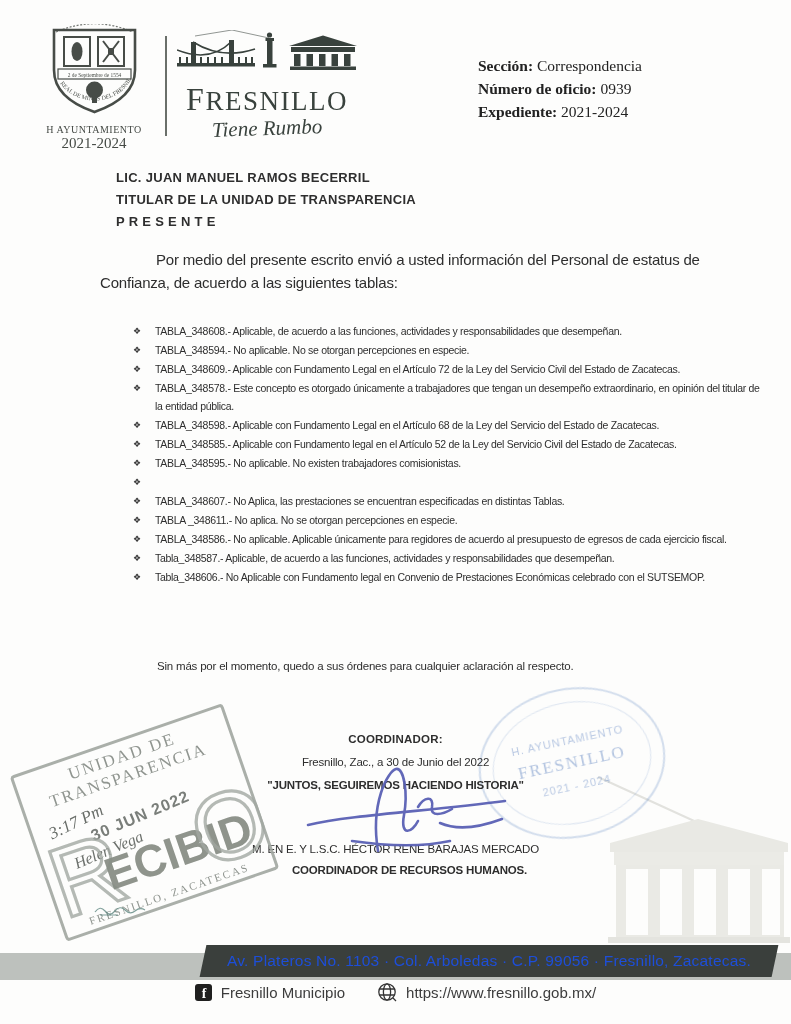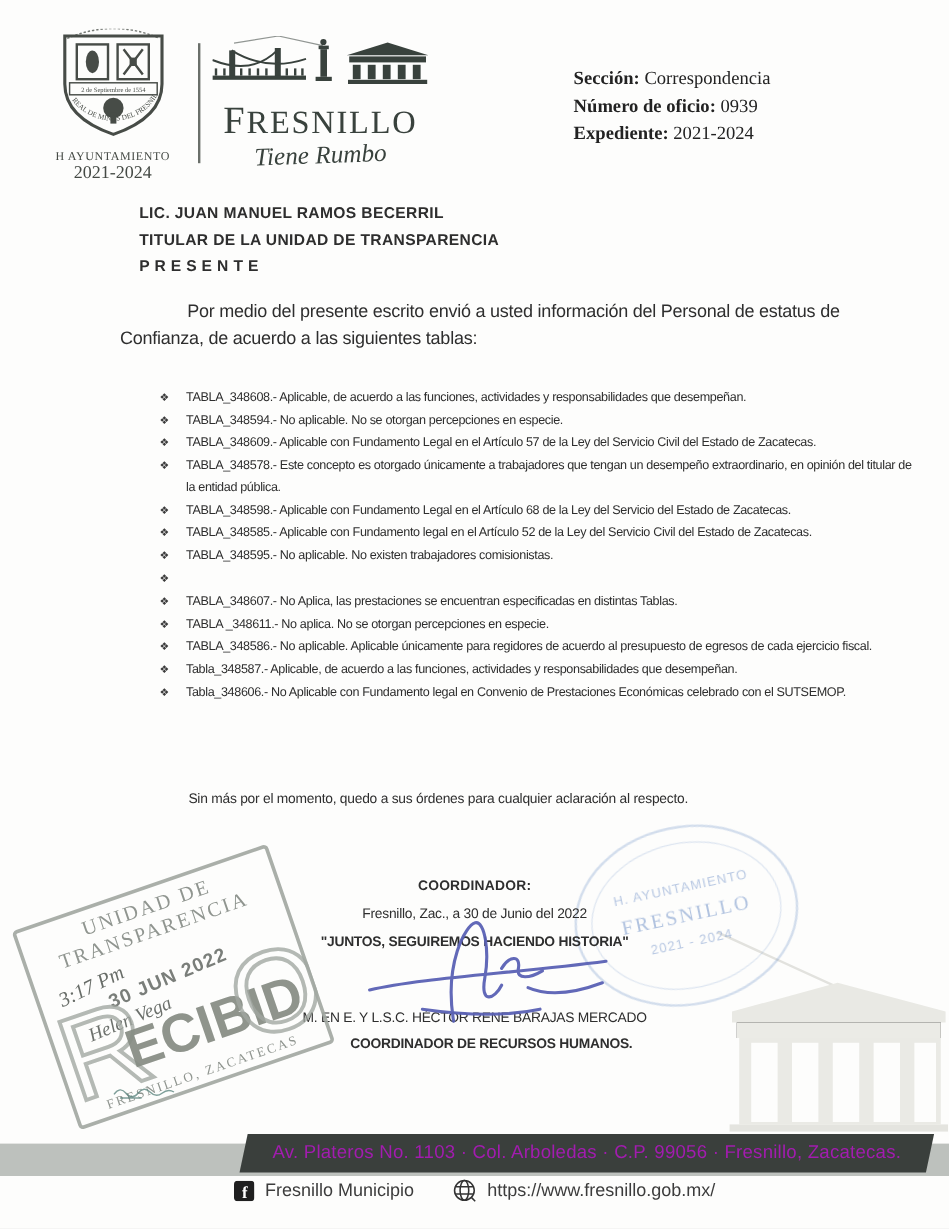--- a/index.html
+++ b/index.html
@@ -63,21 +63,21 @@
   .stamp .htime { position:absolute; left:16px; top:52px; font-family:"Liberation Serif",serif; font-style:italic; font-size:17px; color:#5c615c; transform:rotate(-7deg); }
   .stamp .sdate { position:absolute; left:55px; top:68px; font-size:16px; font-weight:700; letter-spacing:1px; color:#6f746f; transform:rotate(-4deg); }
   .stamp .hname { position:absolute; left:30px; top:90px; font-family:"Liberation Serif",serif; font-style:italic; font-size:16px; color:#606560; transform:rotate(-4deg); }
   .stamp .recibido { position:absolute; left:0; top:58px; }
   .stamp .scity { position:absolute; bottom:3px; left:0; width:100%; text-align:center; font-family:"Liberation Serif",serif; font-size:11px; letter-spacing:2px; }
   .annot { position:absolute; left:92px; top:901px; z-index:4; opacity:.75; }
   
   .footer-band { position:absolute; left:0; top:953px; width:791px; height:27px; background:#bdc1bd; z-index:2; }
   .footer-bar { position:absolute; left:203px; top:945px; width:572px; height:32px; z-index:3; display:flex; align-items:center; justify-content:center; }
   .footer-bar::before { content:""; position:absolute; inset:0; background:#3a3f3c; transform:skewX(-12deg); }
-  .footer-bar span { position:relative; color:#a21caf; font-size:15.5px; letter-spacing:.2px; }
+  .footer-bar span { position:relative; color:#1d4ed8; font-size:15.5px; letter-spacing:.2px; }
   .social-row { position:absolute; left:0; top:982px; width:791px; z-index:3; display:flex; align-items:center; justify-content:center; gap:9px; font-size:15px; color:#3c3c3c; }
   .social-row .gap { width:14px; }
 </style>
 </head>
 <body>
 
 <div class="page">
 
   <svg class="watermark" width="200" height="212" viewBox="0 0 200 212">
     <path d="M4,44 L122,98" stroke="#e2e2de" stroke-width="2" fill="none"></path>
@@ -177,21 +177,21 @@
     <li>
         <span class="bullet">❖</span>
         <span>TABLA_348608.- Aplicable, de acuerdo a las funciones, actividades y responsabilidades que desempeñan.</span>
       </li>
     <li>
         <span class="bullet">❖</span>
         <span>TABLA_348594.- No aplicable. No se otorgan percepciones en especie.</span>
       </li>
     <li>
         <span class="bullet">❖</span>
-        <span>TABLA_348609.- Aplicable con Fundamento Legal en el Artículo 57 de la Ley del Servicio Civil del Estado de Zacatecas.</span>
+        <span>TABLA_348609.- Aplicable con Fundamento Legal en el Artículo 72 de la Ley del Servicio Civil del Estado de Zacatecas.</span>
       </li>
     <li>
         <span class="bullet">❖</span>
         <span>TABLA_348578.- Este concepto es otorgado únicamente a trabajadores que tengan un desempeño extraordinario, en opinión del titular de la entidad pública.</span>
       </li>
     <li>
         <span class="bullet">❖</span>
         <span>TABLA_348598.- Aplicable con Fundamento Legal en el Artículo 68 de la Ley del Servicio del Estado de Zacatecas.</span>
       </li>
     <li>

